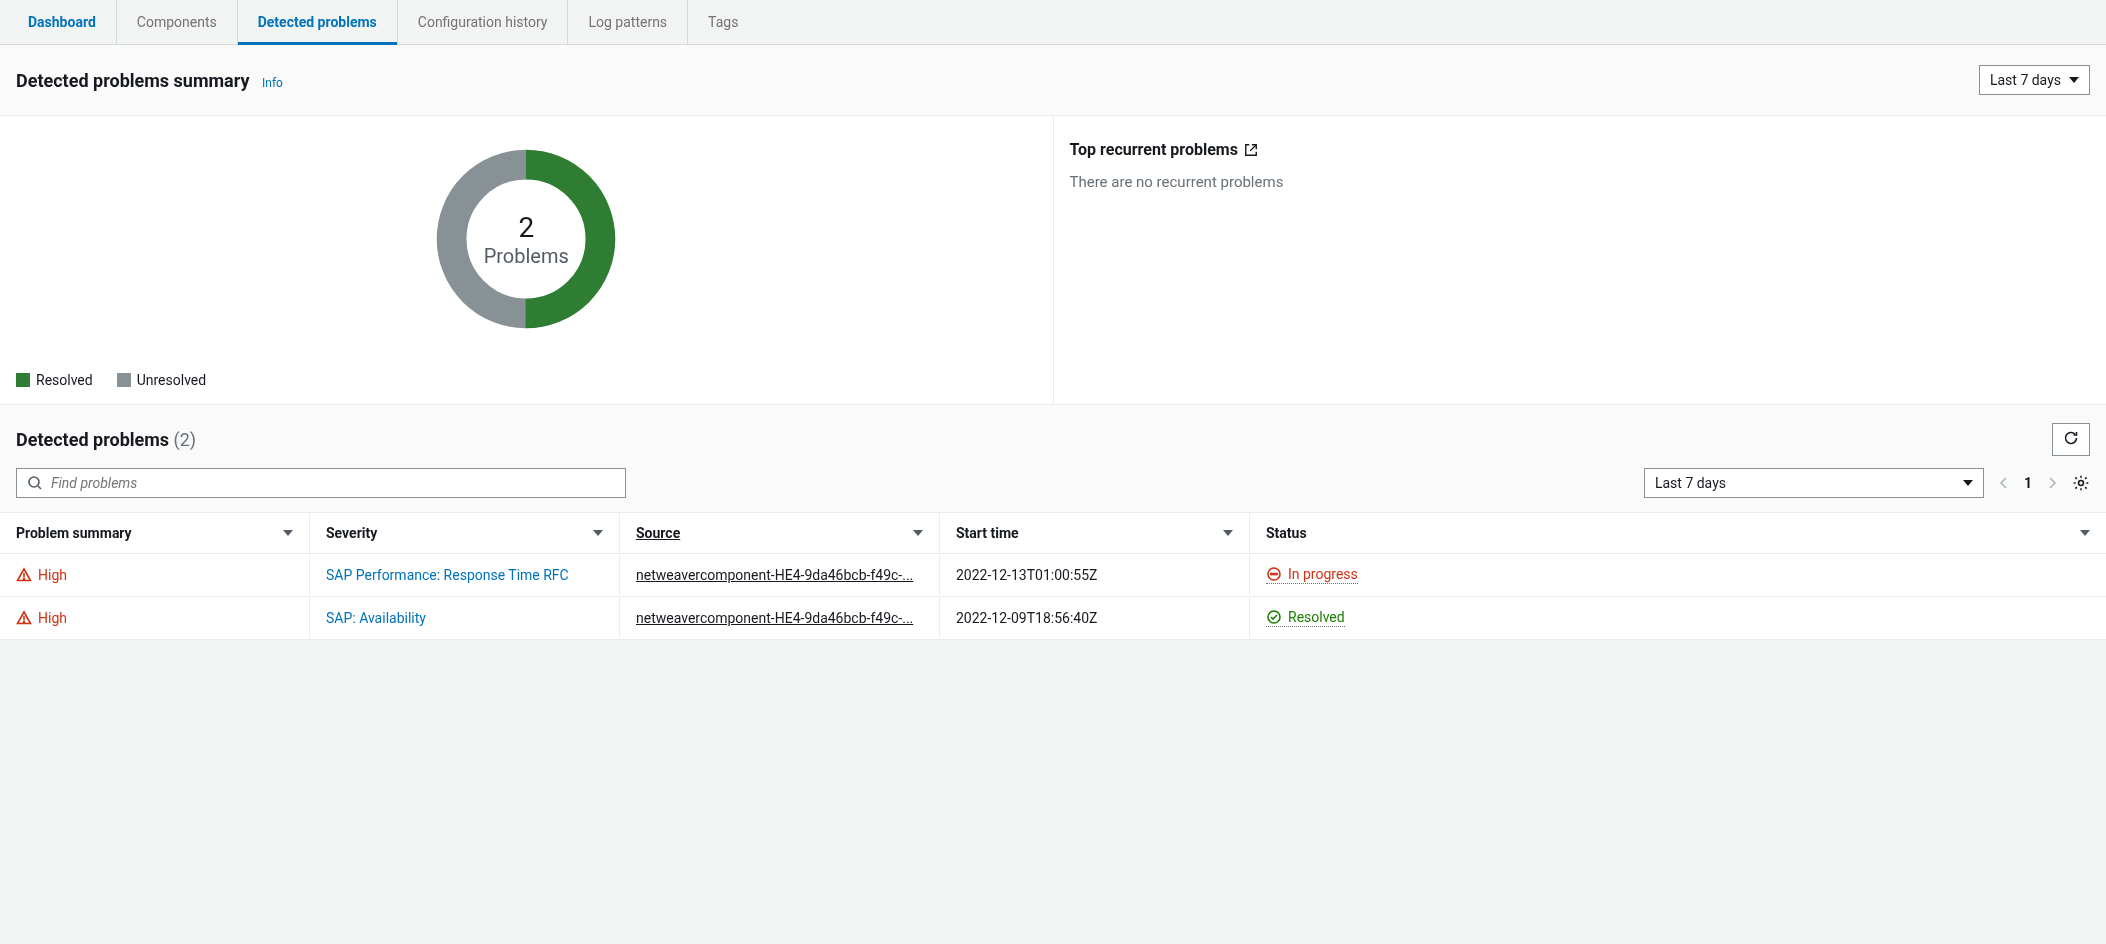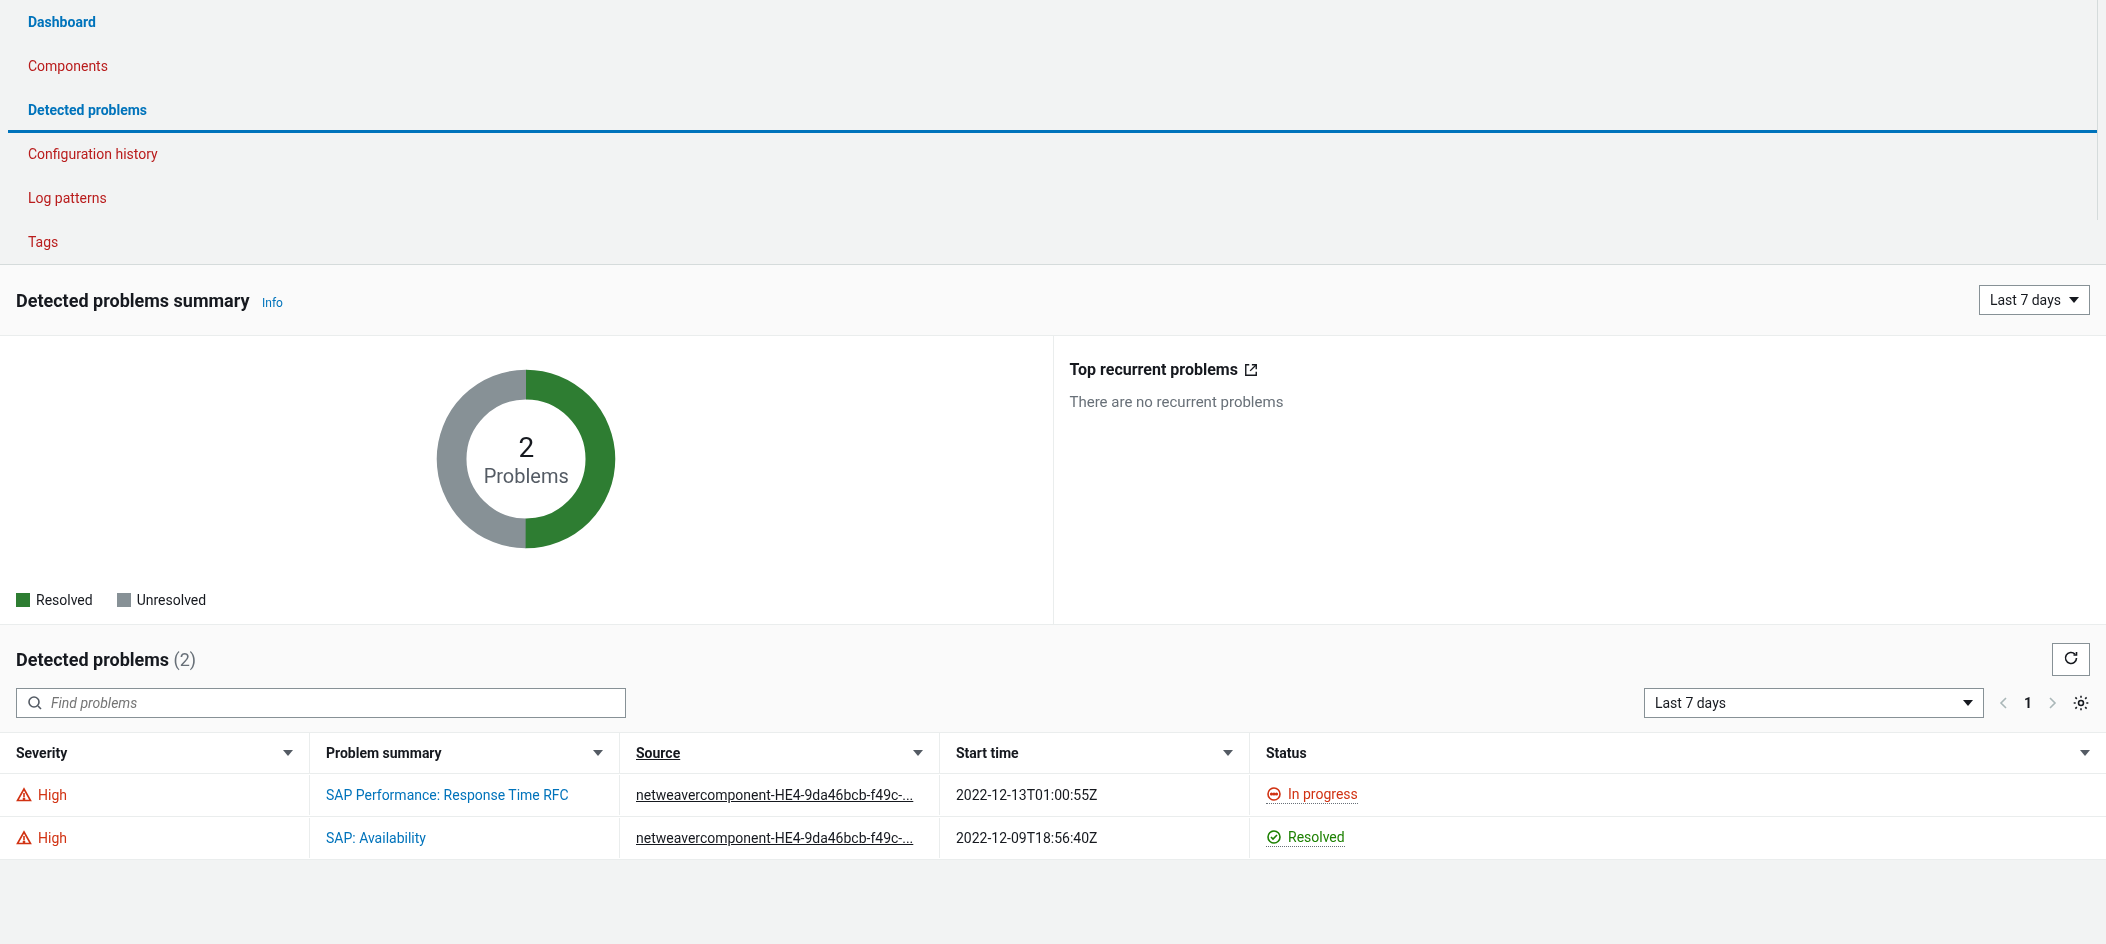--- a/index.html
+++ b/index.html
@@ -1,20 +1,20 @@
 <!DOCTYPE html>
 <html><head>
 <meta charset="utf-8">
 <style>
 * { box-sizing: border-box; margin: 0; padding: 0; font-family: -apple-system, BlinkMacSystemFont, "Segoe UI", Roboto, Helvetica, Arial, sans-serif; }
 body { background: #f2f3f3; color: #16191f; font-size: 14px; }
 
 
-.tab-bar { background: #f2f3f3; border-bottom: 1px solid #d5dbdb; display: flex; padding: 0 8px; flex-direction: column; }
-.tab { padding: 14px 20px; color: #b91c1c; cursor: pointer; border-right: 1px solid #d5dbdb; font-size: 14px; position: relative; }
+.tab-bar { background: #f2f3f3; border-bottom: 1px solid #d5dbdb; display: flex; padding: 0 8px; }
+.tab { padding: 14px 20px; color: #737373; cursor: pointer; border-right: 1px solid #d5dbdb; font-size: 14px; position: relative; }
 .tab.active { color: #0073bb; font-weight: 700; }
 .tab.active::after { content: ""; position: absolute; left: 0; right: 0; bottom: -1px; height: 3px; background: #0073bb; }
 .tab.link { color: #0073bb; font-weight: 700; }
 .tab:last-child { border-right: none; }
 
 
 .summary-header { display: flex; align-items: center; justify-content: space-between; padding: 20px 16px; background: #fafafa; border-bottom: 1px solid #eaeded; }
 .summary-header h1 { font-size: 18px; font-weight: 700; color: #16191f; }
 .info-link { color: #0073bb; font-size: 12px; margin-left: 8px; font-weight: 400; cursor: pointer; }
 .range-selector { background: #fff; border: 1px solid #879196; padding: 6px 10px; display: flex; align-items: center; gap: 8px; cursor: pointer; font-size: 14px; }
@@ -171,26 +171,26 @@
       </svg>
   </div>
   <svg class="gear-btn" viewBox="0 0 16 16" fill="none" stroke="#16191f" stroke-width="1.4">
     <circle cx="8" cy="8" r="2.2"></circle>
     <path d="M8 1.5v1.8M8 12.7v1.8M3 3l1.3 1.3M11.7 11.7L13 13M1.5 8h1.8M12.7 8h1.8M3 13l1.3-1.3M11.7 4.3L13 3"></path>
   </svg>
 </div>
 
 <div class="table">
   <div class="table-header">
+    <div class="cell col-summary">
+      <span>Problem summary</span>
+      <span class="header-filter tri-outline"></span>
+    </div>
     <div class="cell col-severity">
       <span>Severity</span>
-      <span class="header-filter tri-outline"></span>
-    </div>
-    <div class="cell col-summary">
-      <span>Problem summary</span>
       <span class="header-filter tri-outline"></span>
     </div>
     <div class="cell col-source">
       <span>Source</span>
       <span class="header-filter tri-outline"></span>
     </div>
     <div class="cell col-start">
       <span>Start time</span>
       <span class="header-filter tri-outline"></span>
     </div>

